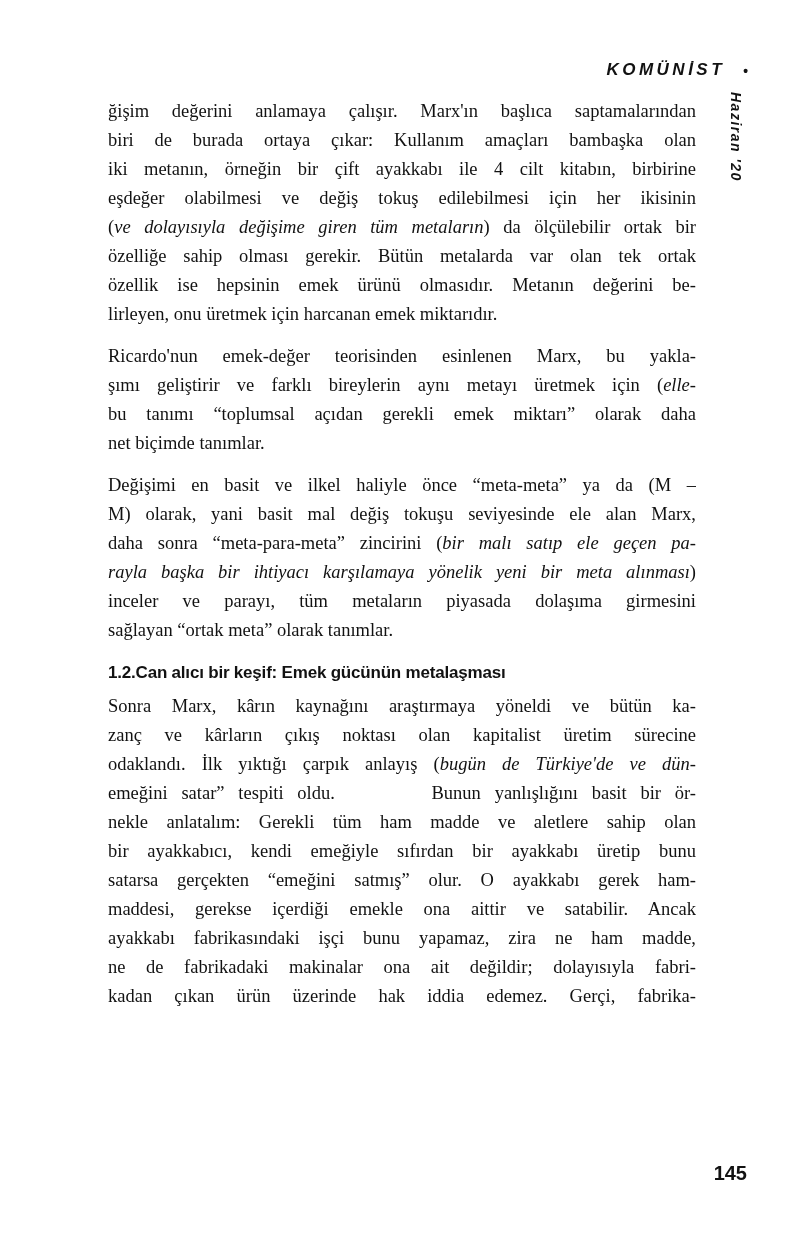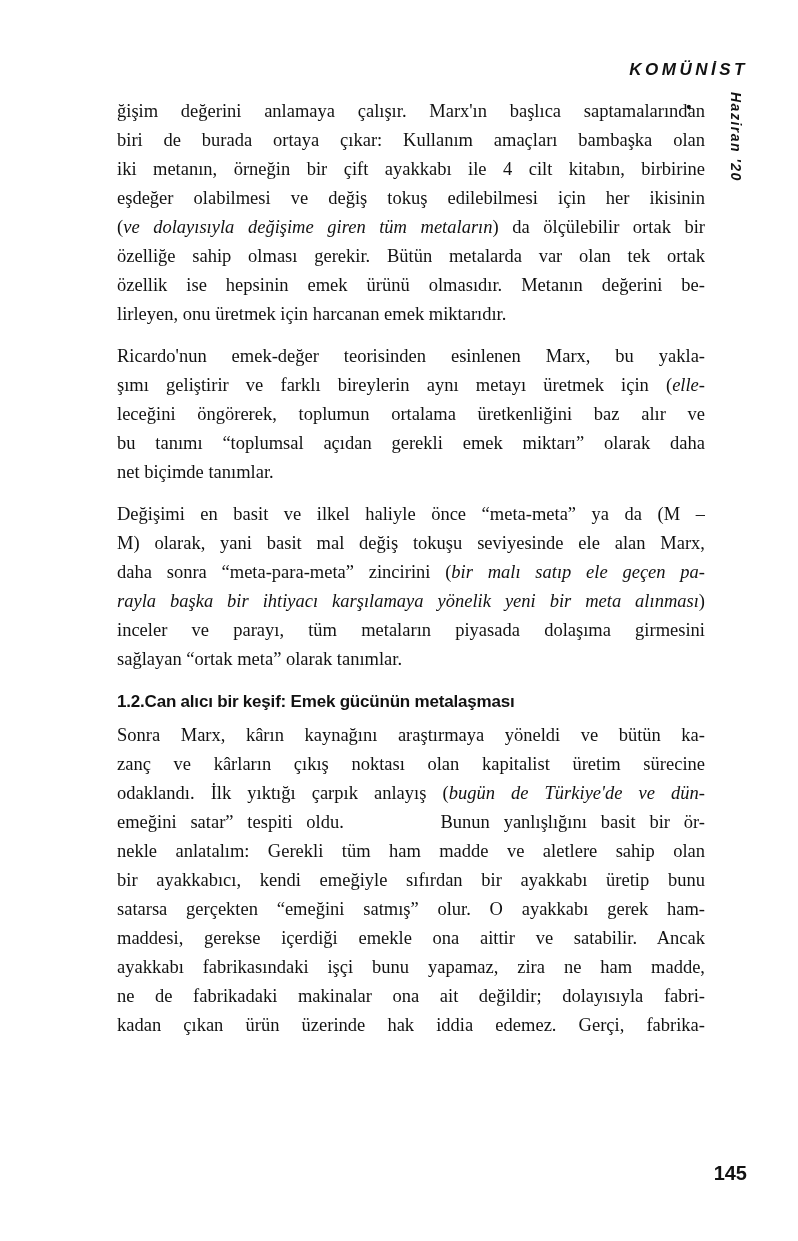--- a/index.html
+++ b/index.html
@@ -12,39 +12,39 @@
     overflow: hidden;
   }
   .page { position: absolute; inset: 0; }
 
   
   .masthead-row {
     position: absolute;
     top: 60px; right: 50px;
     display: flex; align-items: center; gap: 18px;
     font-family: "Liberation Sans", sans-serif;
-    font-weight: bold; font-style: italic; flex-direction: column;
+    font-weight: bold; font-style: italic;
   }
   .masthead-title { font-size: 17px; letter-spacing: 3.5px; }
   .masthead-bullet { font-size: 14px; letter-spacing: 0; transform: translateY(1px); }
 
   
   .issue-vertical {
     position: absolute;
     top: 92px; right: 54px;
     writing-mode: vertical-rl;
     font-family: "Liberation Sans", sans-serif;
     font-weight: bold; font-style: italic;
     font-size: 14px; letter-spacing: 1.5px;
   }
 
   
   .text-column {
     position: absolute;
-    left: 117px; top: 97px; width: 588px;
+    left: 108px; top: 97px; width: 588px;
   }
   .para { margin: 0 0 13px 0; }
   .line {
     font-size: 18.5px;
     line-height: 29px;
     height: 29px;
     overflow: hidden;
     text-align: justify;
     text-align-last: justify;
   }
@@ -87,21 +87,20 @@
         <div class="line"><span>iki metanın, örneğin bir çift ayakkabı ile 4 cilt kitabın, birbirine</span></div>
         <div class="line"><span>eşdeğer olabilmesi ve değiş tokuş edilebilmesi için her ikisinin</span></div>
         <div class="line"><span>(</span><span class="it">ve dolayısıyla değişime giren tüm metaların</span><span>) da ölçülebilir ortak bir</span></div>
         <div class="line"><span>özelliğe sahip olması gerekir. Bütün metalarda var olan tek ortak</span></div>
         <div class="line"><span>özellik ise hepsinin emek ürünü olmasıdır. Metanın değerini be-</span></div>
         <div class="line noj"><span>lirleyen, onu üretmek için harcanan emek miktarıdır.</span></div>
       </div>
       <div class="para">
         <div class="line"><span>Ricardo'nun emek-değer teorisinden esinlenen Marx, bu yakla-</span></div>
         <div class="line"><span>şımı geliştirir ve farklı bireylerin aynı metayı üretmek için (</span><span class="it">elle-</span></div>
-        <div class="line"><span>leceğini öngörerek, toplumun ortalama üretkenliğini baz alır ve</span></div>
         <div class="line"><span>bu tanımı “toplumsal açıdan gerekli emek miktarı” olarak daha</span></div>
         <div class="line noj"><span>net biçimde tanımlar.</span></div>
       </div>
       <div class="para">
         <div class="line"><span>Değişimi en basit ve ilkel haliyle önce “meta-meta” ya da (M –</span></div>
         <div class="line"><span>M) olarak, yani basit mal değiş tokuşu seviyesinde ele alan Marx,</span></div>
         <div class="line"><span>daha sonra “meta-para-meta” zincirini (</span><span class="it">bir malı satıp ele geçen pa-</span></div>
         <div class="line"><span class="it">rayla başka bir ihtiyacı karşılamaya yönelik yeni bir meta alınması</span><span>)</span></div>
         <div class="line"><span>inceler  ve parayı, tüm metaların piyasada dolaşıma girmesini</span></div>
         <div class="line noj"><span>sağlayan “ortak meta” olarak tanımlar.</span></div>

